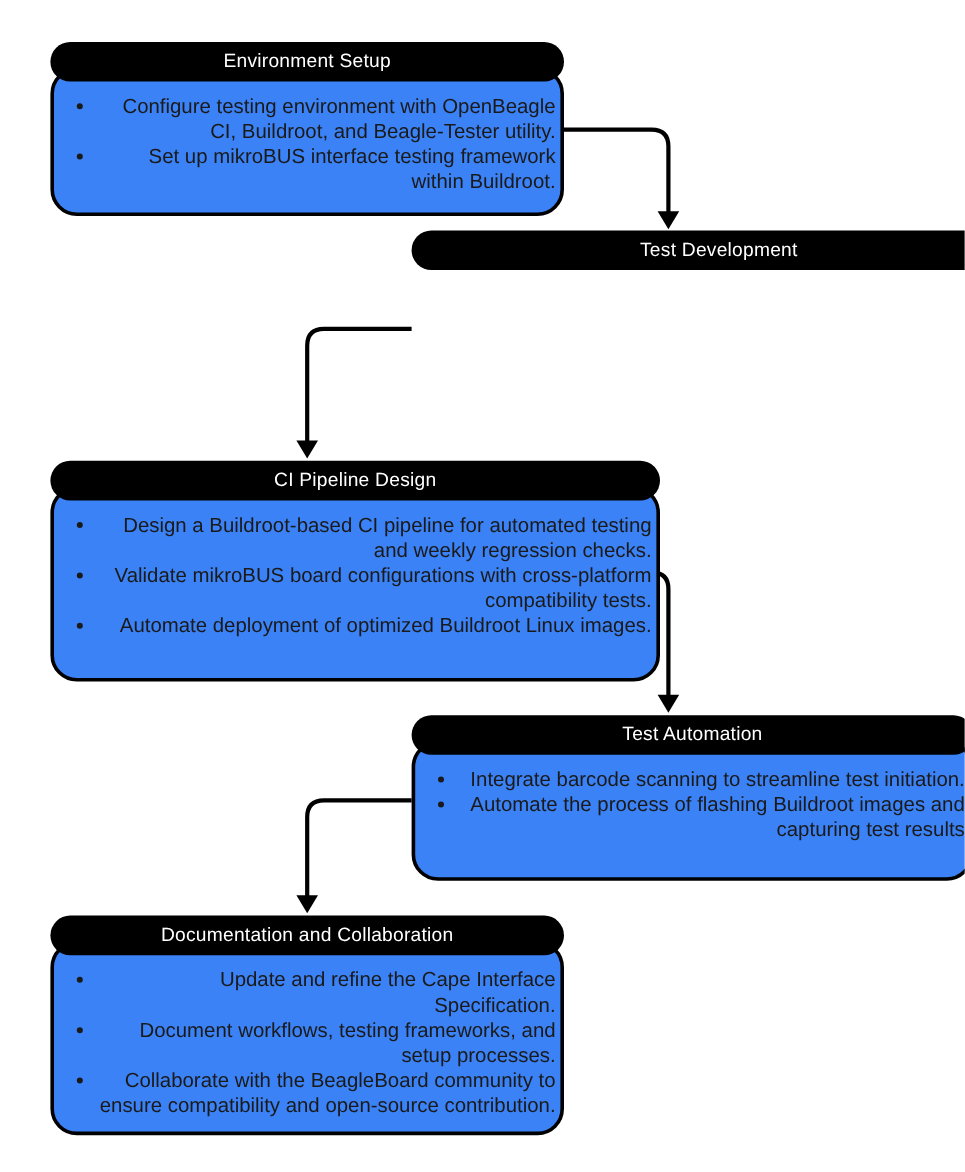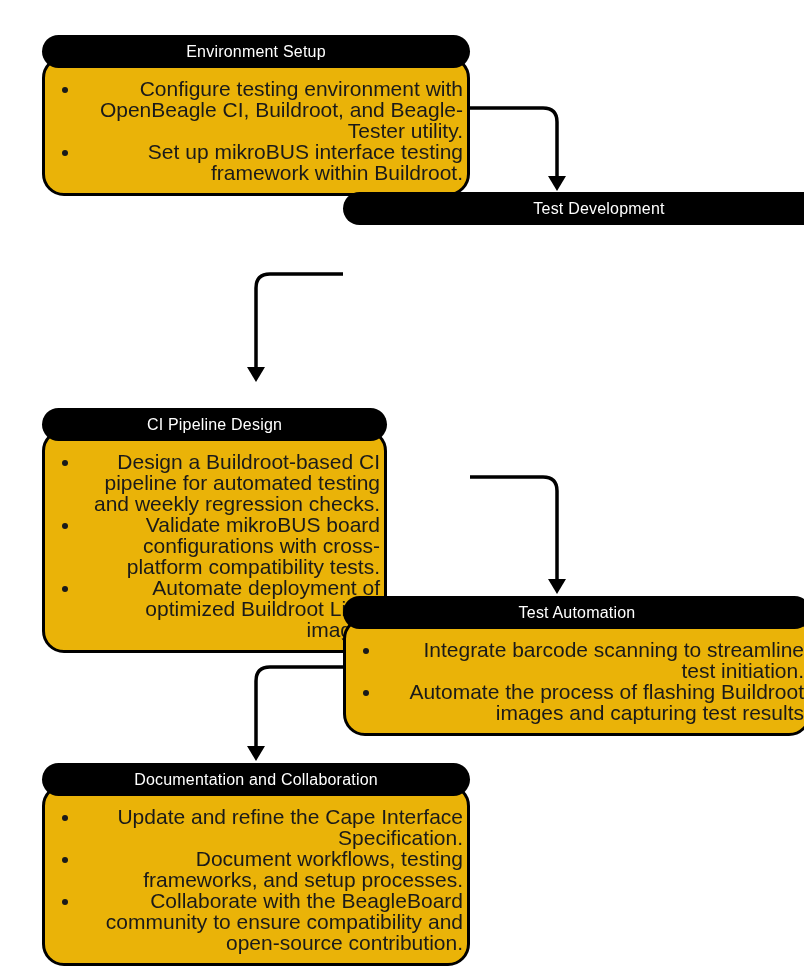--- a/index.html
+++ b/index.html
@@ -29,39 +29,39 @@
     align-items: center;
     justify-content: center;
     font-size: 16px;
     letter-spacing: 0.2px;
     white-space: nowrap;
   }
   .node-body {
     position: relative;
     z-index: 1;
     margin-top: -12px;
-    background: #eab308;
+    background: #3b82f6;
     border: 3.5px solid #000000;
     border-radius: 22px;
     box-sizing: border-box;
     padding: 19px 4px 10px 14px;
     color: #1a1a1a;
-    font-size: 21px;
+    font-size: 17px;
     line-height: 21px;
   }
   .node-body ul {
     margin: 0;
     padding-left: 22px;
     list-style: disc;
   }
   .node-body li { padding-left: 2px; }
   
   .n1 { left: 42px;  top: 35px;  width: 428px; }
   .n2 { left: 343px; top: 192px; width: 512px; }
-  .n3 { left: 42px;  top: 384px; width: 345px; margin-top: 24px; }
+  .n3 { left: 42px;  top: 384px; width: 508px; }
   .n4 { left: 343px; top: 596px; width: 468px; }
   .n5 { left: 42px;  top: 763px; width: 428px; }
   .n1 .node-body { min-height: 124px; }
   .n2 .node-body { min-height: 140px; }
   .n3 .node-body { min-height: 163px; }
   .n4 .node-body { min-height: 117px; }
   .n5 .node-body { min-height: 162px; }
   .edge-path {
     fill: none;
     stroke: #000000;

